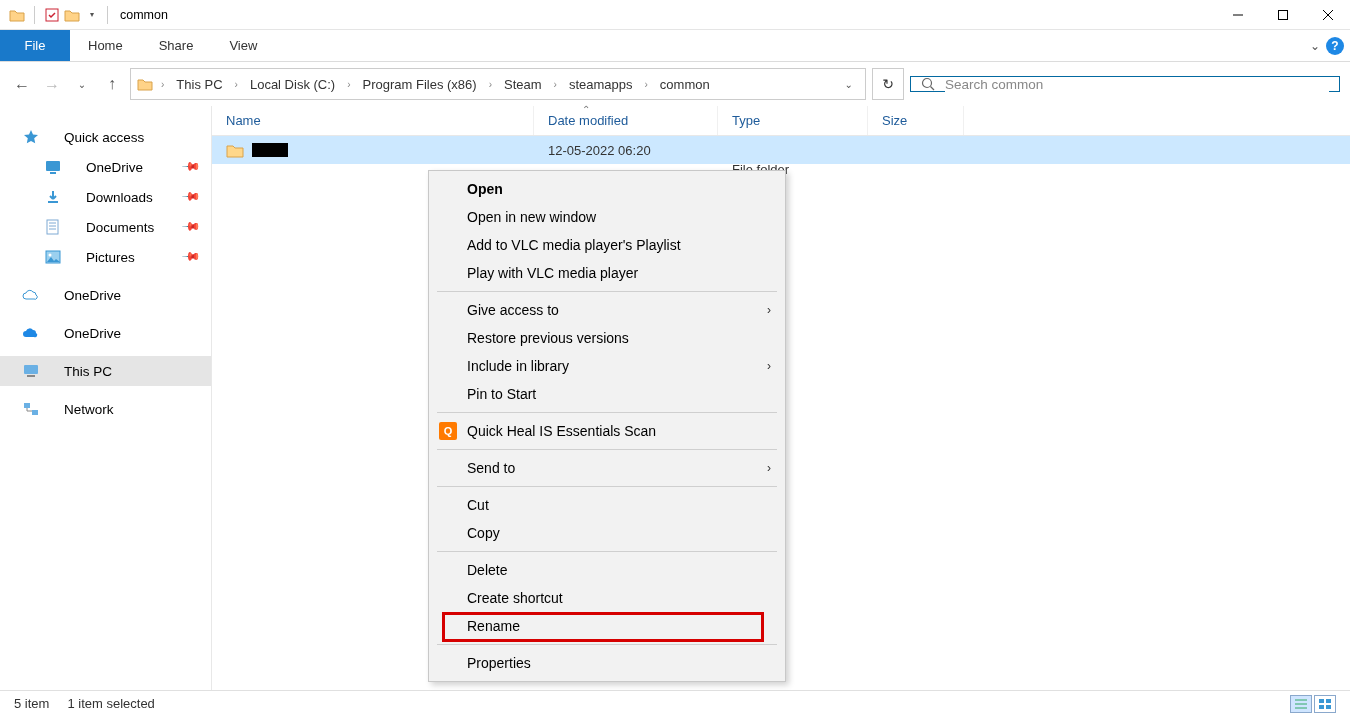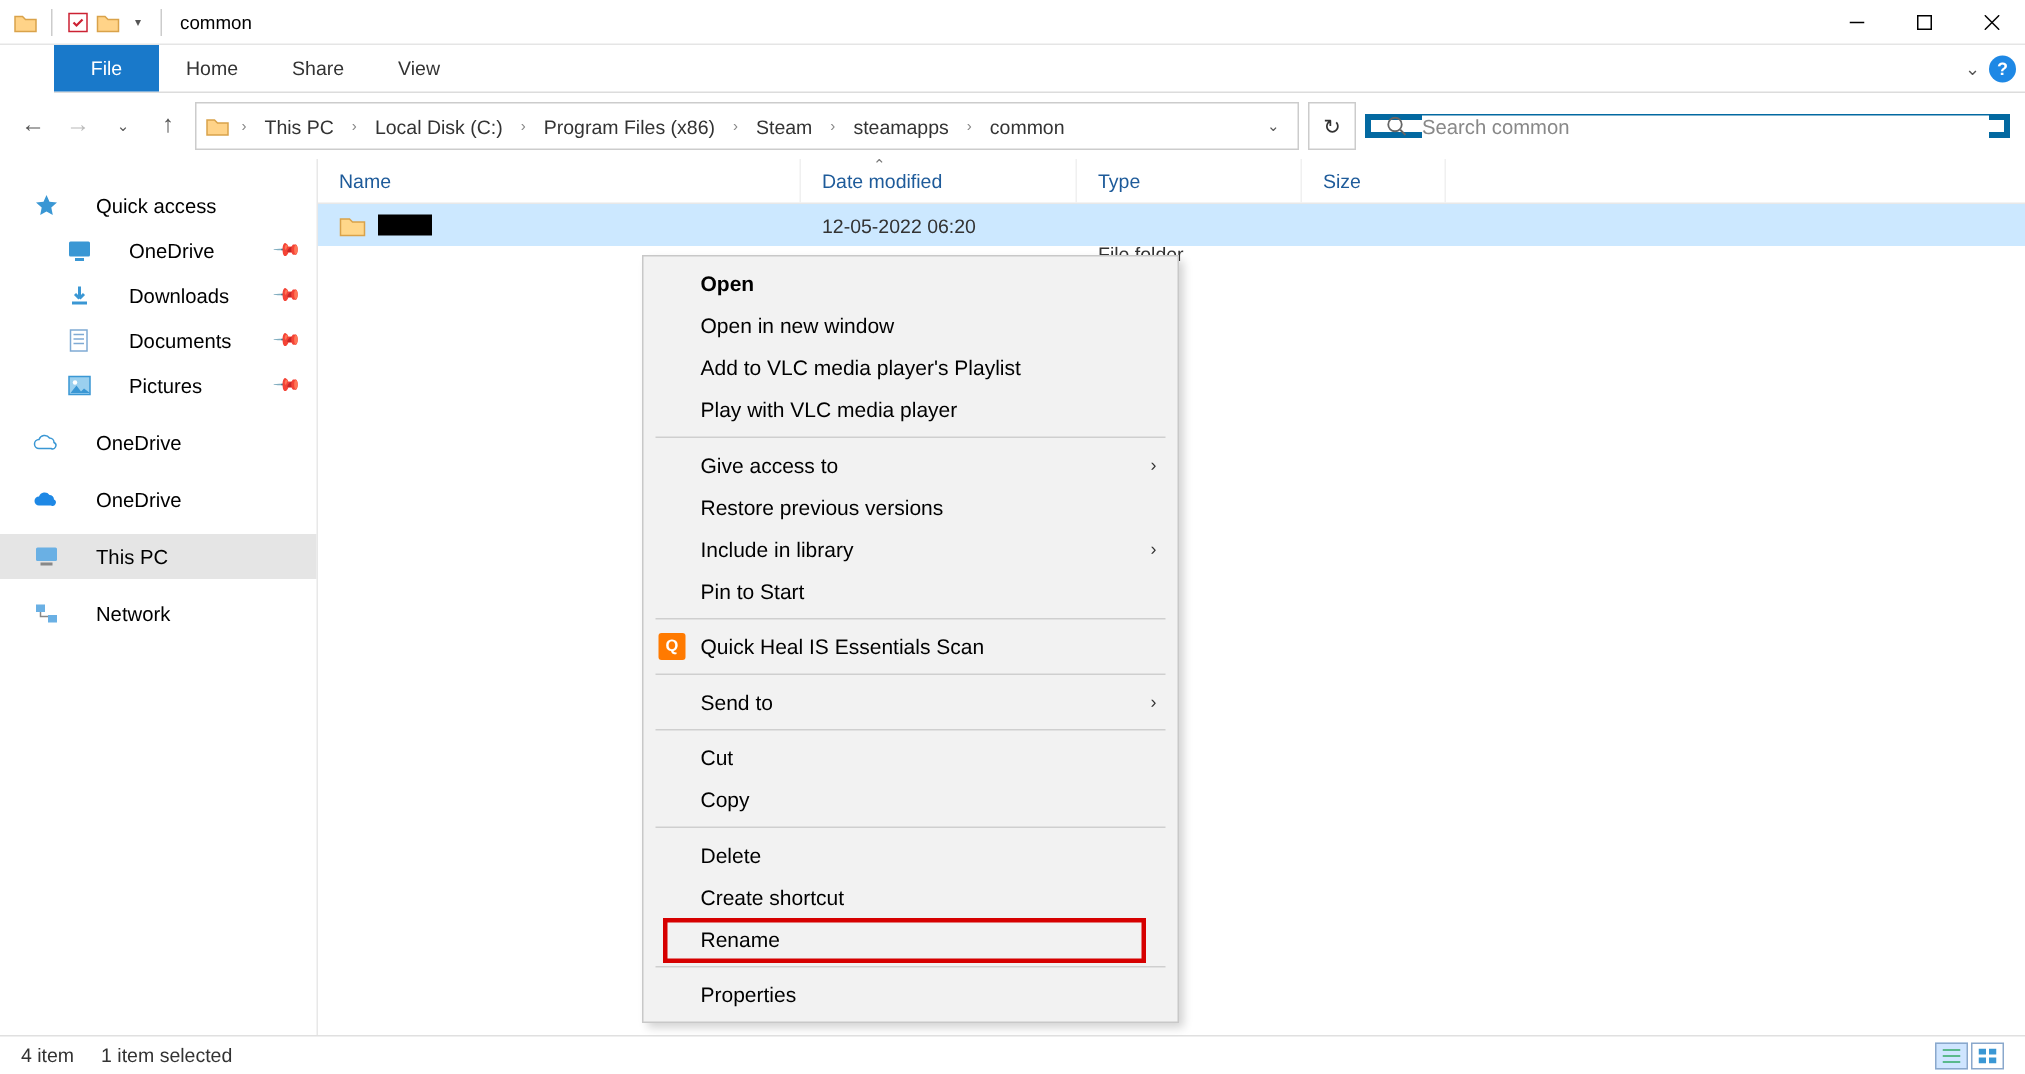--- a/index.html
+++ b/index.html
@@ -9,36 +9,36 @@
 .titlebar { height: 30px; display: flex; align-items: center; background: #fff; border-bottom: 1px solid #e5e5e5; }
 .titlebar .qat { display: flex; align-items: center; gap: 2px; padding-left: 8px; }
 .qat-icon { width: 18px; height: 18px; display: inline-flex; align-items: center; justify-content: center; }
 .titlebar .divider { width: 1px; height: 18px; background: #ccc; margin: 0 6px; }
 .titlebar .title { font-size: 12.5px; color: #000; padding-left: 6px; }
 .titlebar .spacer { flex: 1; }
 .win-controls { display: flex; }
 .win-btn { width: 45px; height: 30px; display: flex; align-items: center; justify-content: center; font-size: 10px; color: #000; }
 
 
-.ribbon { height: 32px; display: flex; align-items: stretch; background: #fff; border-bottom: 1px solid #dcdcdc; position: relative; margin-left: 36px; }
+.ribbon { height: 32px; display: flex; align-items: stretch; background: #fff; border-bottom: 1px solid #dcdcdc; position: relative; }
 .ribbon .file-tab { background: #1979ca; color: #fff; width: 70px; display: flex; align-items: center; justify-content: center; font-size: 13px; }
 .ribbon .tab { padding: 0 18px; display: flex; align-items: center; font-size: 13px; color: #333; }
 .ribbon .right { position: absolute; right: 6px; top: 0; height: 100%; display: flex; align-items: center; gap: 6px; }
 .help-icon { width: 18px; height: 18px; border-radius: 50%; background: #1e88e5; color: #fff; display: flex; align-items: center; justify-content: center; font-size: 12px; font-weight: bold; }
 
 
 .navrow { height: 44px; display: flex; align-items: center; padding: 6px 10px; gap: 6px; }
 .nav-arrow { width: 24px; height: 24px; display: flex; align-items: center; justify-content: center; color: #555; font-size: 16px; }
 .addressbar { flex: 1; height: 32px; border: 1px solid #ccc; display: flex; align-items: center; padding: 0 6px; gap: 4px; background: #fff; }
 .addressbar .crumb { font-size: 13px; color: #333; padding: 2px 4px; display: flex; align-items: center; }
 .addressbar .chev { color: #888; font-size: 10px; padding: 0 4px; }
 .addressbar .spacer { flex: 1; }
 .addressbar .addr-drop { color: #555; font-size: 10px; padding: 0 6px; }
 .refresh-box { width: 32px; height: 32px; border: 1px solid #ccc; display: flex; align-items: center; justify-content: center; font-size: 14px; color: #333; }
-.searchbar { width: 430px; height: 16px; border: 4px solid #0369a1; display: flex; align-items: center; padding: 0 10px; gap: 10px; color: #666; justify-content: flex-end; }
+.searchbar { width: 430px; height: 16px; border: 1px solid #0369a1; display: flex; align-items: center; padding: 0 10px; gap: 10px; color: #666; justify-content: flex-end; }
 .searchbar input { border: none; outline: none; flex: 1; font-size: 13.5px; color: #666; }
 .searchbar input::placeholder { color: #888; }
 
 
 .body { display: flex; height: calc(716px - 30px - 32px - 44px - 26px); }
 
 
 .navpane { width: 212px; border-right: 1px solid #e8e8e8; padding-top: 8px; font-size: 13.5px; }
 .nav-item { height: 30px; display: flex; align-items: center; padding-left: 30px; gap: 24px; position: relative; }
 .nav-item.group { padding-left: 22px; font-weight: normal; margin-top: 8px; }
@@ -327,21 +327,21 @@
   <div class="cm-item">Delete</div>
   <div class="cm-item">Create shortcut</div>
   <div class="cm-item">Rename</div>
   <div class="cm-sep"></div>
   <div class="cm-item">Properties</div>
 </div>
 
 <div class="highlight-box" style="left:442px; top:612px; width:322px; height:30px;"></div>
 
 <div class="statusbar">
-  <span>4 item</span>
+  <span>5 item</span>
   <span>1 item selected</span>
   <span class="spacer"></span>
   <div class="view-toggle">
     <div class="view-btn active">
       <svg width="12" height="10">
           <line x1="0" y1="1" x2="12" y2="1" stroke="#3a6"></line>
           <line x1="0" y1="5" x2="12" y2="5" stroke="#3a6"></line>
           <line x1="0" y1="9" x2="12" y2="9" stroke="#3a6"></line>
         </svg>
     </div>

